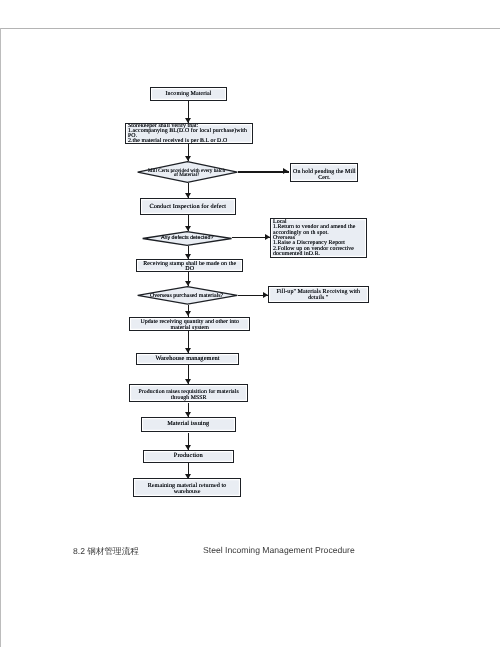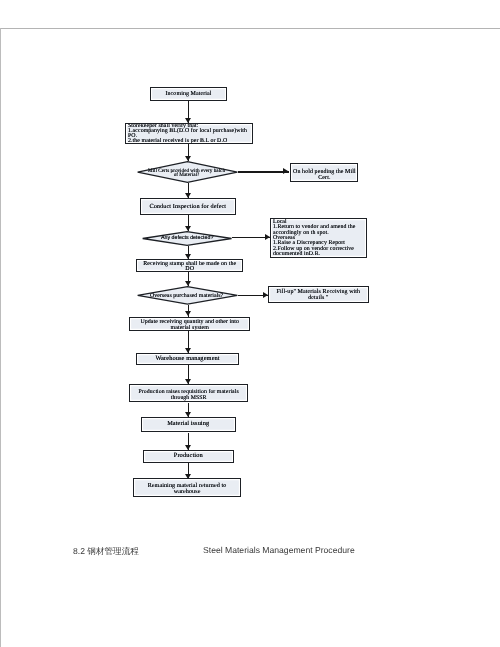--- a/index.html
+++ b/index.html
@@ -218,14 +218,14 @@
     <div class="node" style="left:133.4px; top:450.3px; width:108.1px; height:18.8px; font-size:6.1px; line-height:6.0px; align-items:flex-start; padding-top:3.9px;">
       <span class="txt">
         <span style="display:block;">Remaining material returned  to</span>
         <span style="display:block;">warehouse</span>
       </span>
     </div>
 
   </div>
 
   <div class="caption" style="left:73.3px; top:517.6px; font-size:8.6px;">8.2 钢材管理流程</div>
-  <div class="caption" style="left:202.7px; top:517.4px; font-size:8.62px;">Steel Materials Management Procedure</div>
+  <div class="caption" style="left:202.7px; top:517.4px; font-size:8.62px;">Steel Incoming Management Procedure</div>
 </div>
 
 </body></html>

